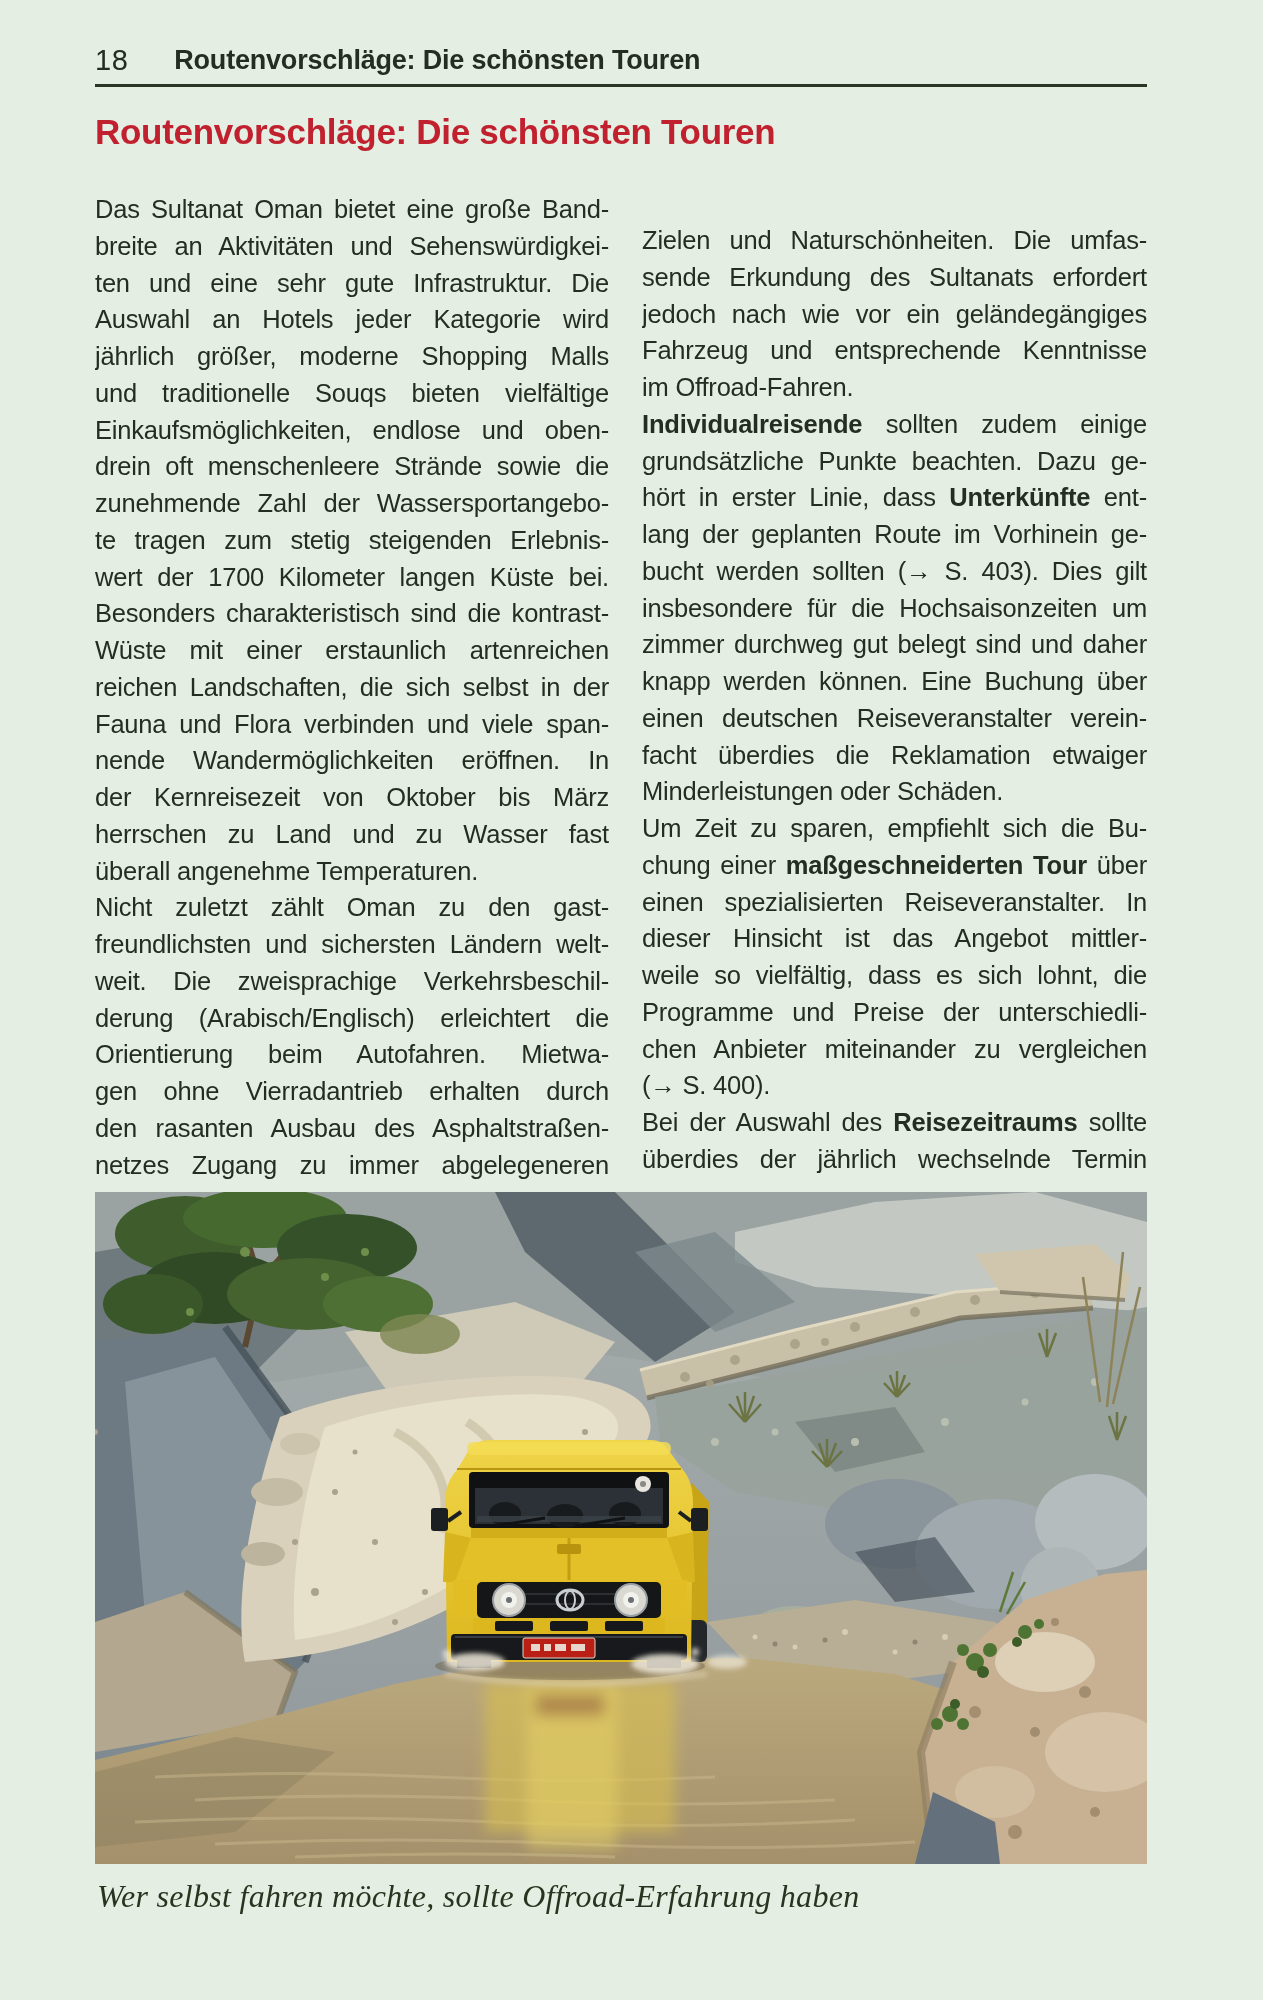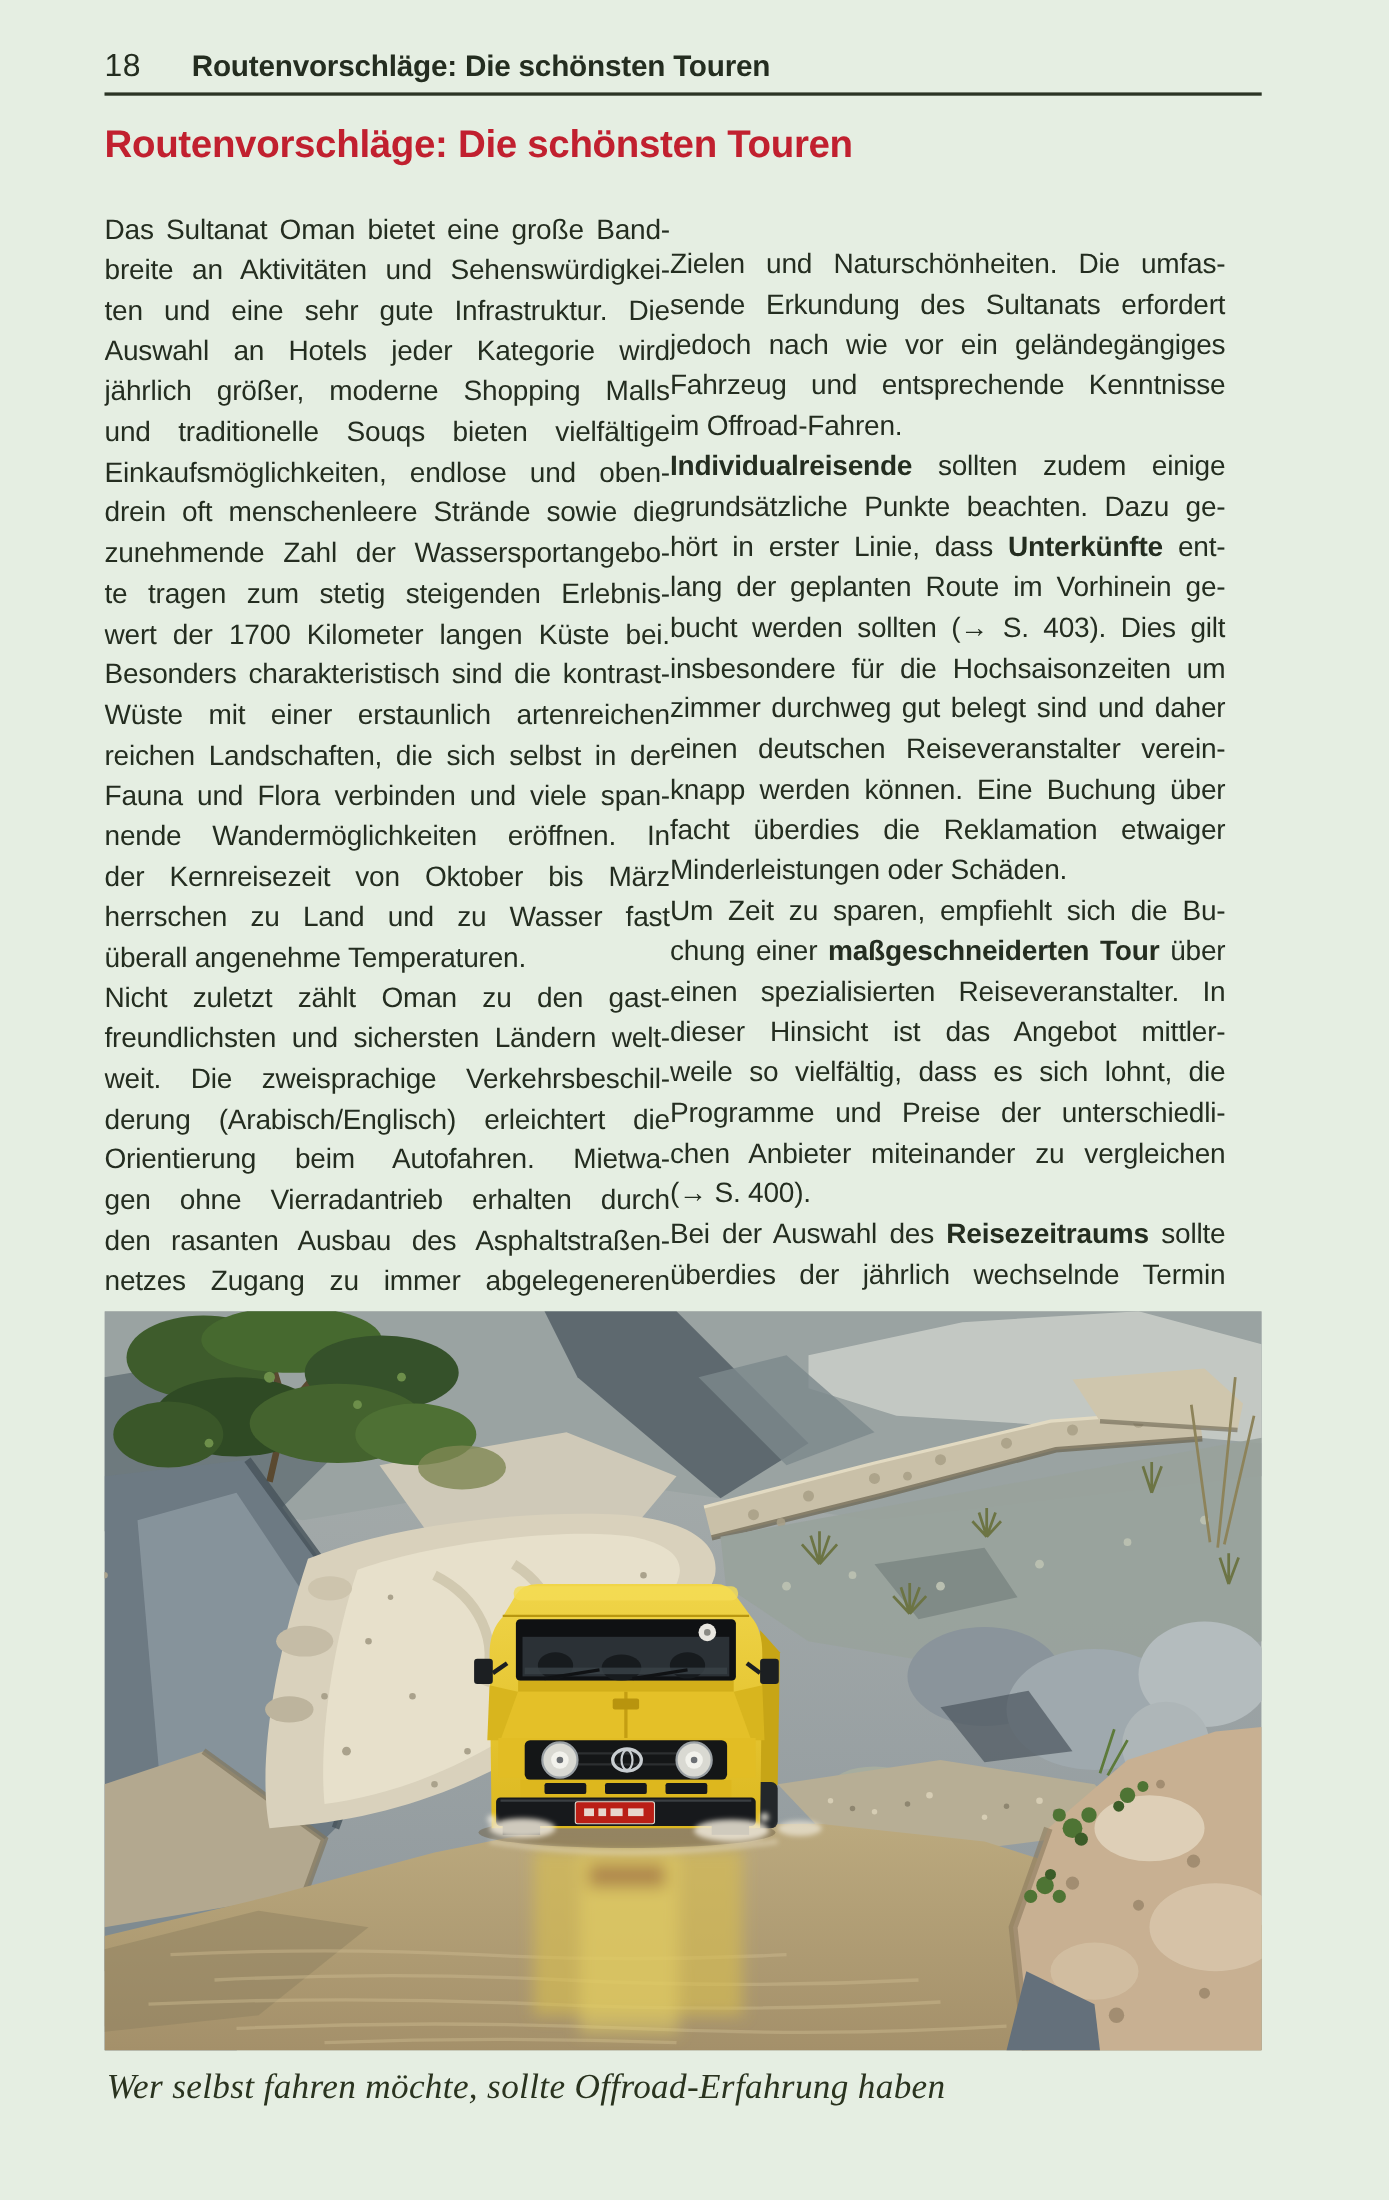--- a/index.html
+++ b/index.html
@@ -17,21 +17,21 @@
   }
   .pagenum{font-size:29px;font-weight:400;letter-spacing:0.5px;}
   .running{font-size:27px;font-weight:700;margin-left:46px;letter-spacing:-0.2px;}
   .rule{position:absolute;top:84px;left:95px;width:1052px;height:3px;background:var(--rule,#2b3425);}
   .heading{
     position:absolute;top:89px;left:95px;width:1052px;
     font-size:35px;font-weight:700;color:var(--red,#c1202f);letter-spacing:-0.3px;
   }
   .cols{
     position:absolute;top:191px;left:95px;width:1052px;
-    display:flex;
+    display:flex;justify-content:space-between;
   }
   .col{font-size:25.5px;line-height:36.75px;letter-spacing:-0.2px;}
   .col-left{width:514px;}
   .col-right{width:505px;margin-top:31px;}
   .tline{height:36.75px;overflow:hidden;text-align:justify;text-align-last:justify;white-space:normal;}
   .tline.pend{text-align-last:left;}
   .tline b{font-weight:700;}
   .figure{
     position:absolute;top:1192px;left:95px;width:1052px;height:672px;
     margin:0;line-height:0;
@@ -92,22 +92,22 @@
         <div class="tline"><span>jedoch nach wie vor ein geländegängiges</span></div>
         <div class="tline"><span>Fahrzeug und entsprechende Kenntnisse</span></div>
         <div class="tline pend"><span>im Offroad-Fahren.</span></div>
         <div class="tline"><span></span><b>Individualreisende</b><span> sollten zudem einige</span></div>
         <div class="tline"><span>grundsätzliche Punkte beachten. Dazu ge-</span></div>
         <div class="tline"><span>hört in erster Linie, dass </span><b>Unterkünfte</b><span> ent-</span></div>
         <div class="tline"><span>lang der geplanten Route im Vorhinein ge-</span></div>
         <div class="tline"><span>bucht werden sollten (→ S. 403). Dies gilt</span></div>
         <div class="tline"><span>insbesondere für die Hochsaisonzeiten um</span></div>
         <div class="tline"><span>zimmer durchweg gut belegt sind und daher</span></div>
+        <div class="tline"><span>knapp werden können. Eine Buchung über</span></div>
         <div class="tline"><span>einen deutschen Reiseveranstalter verein-</span></div>
-        <div class="tline"><span>knapp werden können. Eine Buchung über</span></div>
         <div class="tline"><span>facht überdies die Reklamation etwaiger</span></div>
         <div class="tline pend"><span>Minderleistungen oder Schäden.</span></div>
         <div class="tline"><span>Um Zeit zu sparen, empfiehlt sich die Bu-</span></div>
         <div class="tline"><span>chung einer </span><b>maßgeschneiderten Tour</b><span> über</span></div>
         <div class="tline"><span>einen spezialisierten Reiseveranstalter. In</span></div>
         <div class="tline"><span>dieser Hinsicht ist das Angebot mittler-</span></div>
         <div class="tline"><span>weile so vielfältig, dass es sich lohnt, die</span></div>
         <div class="tline"><span>Programme und Preise der unterschiedli-</span></div>
         <div class="tline"><span>chen Anbieter miteinander zu vergleichen</span></div>
         <div class="tline pend"><span>(→ S. 400).</span></div>

